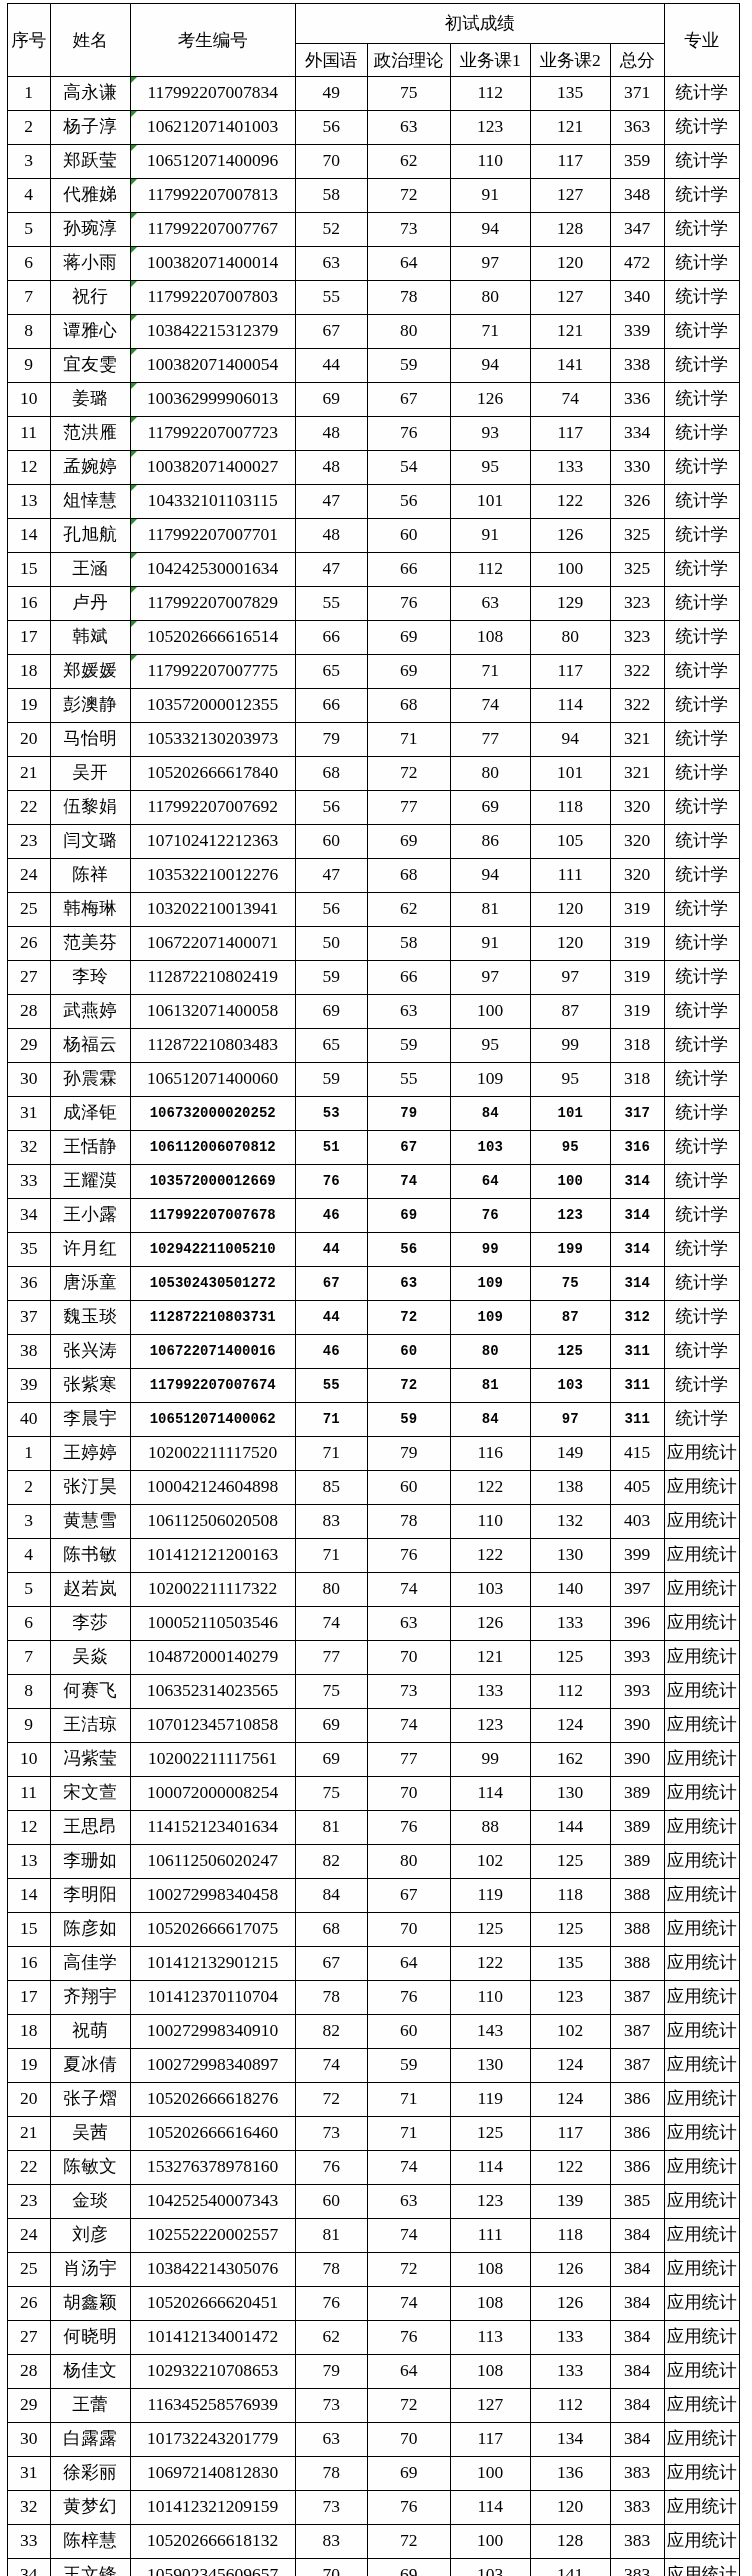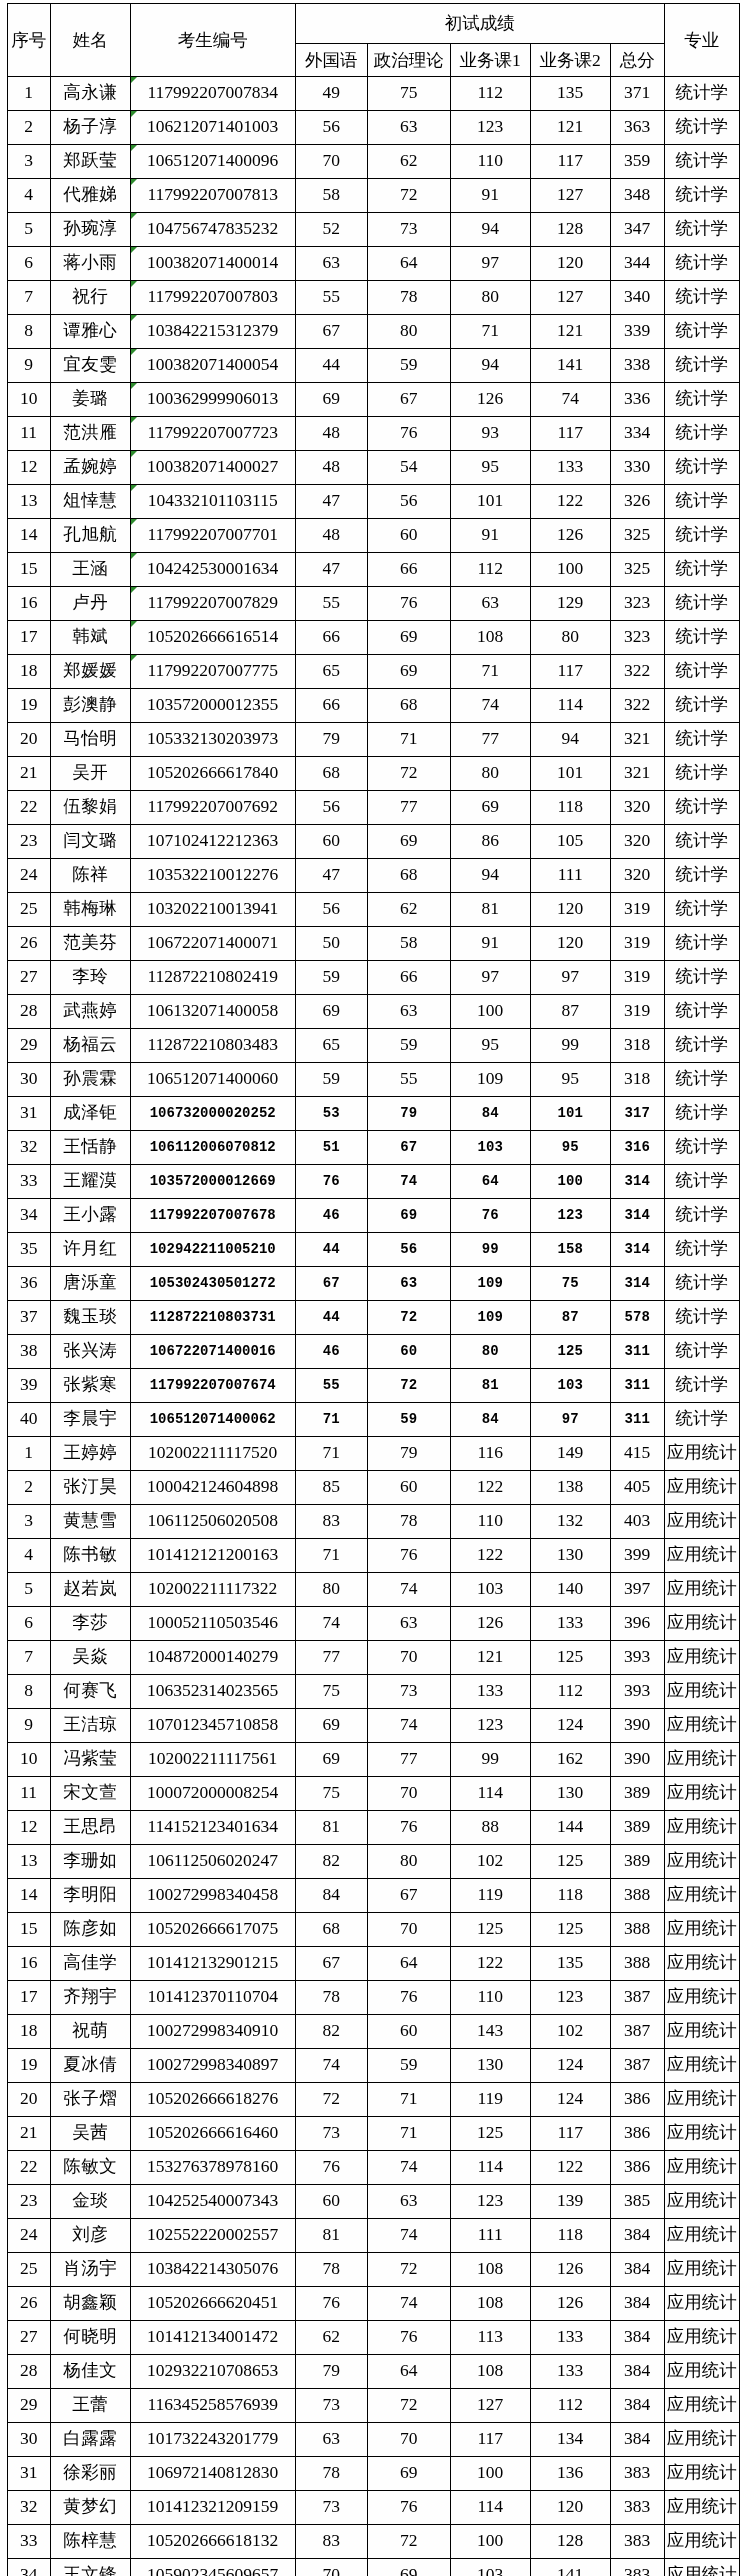--- a/index.html
+++ b/index.html
@@ -101,37 +101,37 @@
     <td class="num">58</td>
     <td class="num">72</td>
     <td class="num">91</td>
     <td class="num">127</td>
     <td class="num">348</td>
     <td class="major">统计学</td>
   </tr>
         <tr class="marker">
     <td class="seq">5</td>
     <td class="name">孙琬淳</td>
-    <td class="num idcell">104756747835232</td>
+    <td class="num idcell">117992207007767</td>
     <td class="num">52</td>
     <td class="num">73</td>
     <td class="num">94</td>
     <td class="num">128</td>
     <td class="num">347</td>
     <td class="major">统计学</td>
   </tr>
         <tr class="marker">
     <td class="seq">6</td>
     <td class="name">蒋小雨</td>
     <td class="num idcell">100382071400014</td>
     <td class="num">63</td>
     <td class="num">64</td>
     <td class="num">97</td>
     <td class="num">120</td>
-    <td class="num">344</td>
+    <td class="num">472</td>
     <td class="major">统计学</td>
   </tr>
         <tr class="marker">
     <td class="seq">7</td>
     <td class="name">祝行</td>
     <td class="num idcell">117992207007803</td>
     <td class="num">55</td>
     <td class="num">78</td>
     <td class="num">80</td>
     <td class="num">127</td>
@@ -435,21 +435,21 @@
     <td class="num">314</td>
     <td class="major">统计学</td>
   </tr>
         <tr class="boldnum">
     <td class="seq">35</td>
     <td class="name">许月红</td>
     <td class="num idcell">102942211005210</td>
     <td class="num">44</td>
     <td class="num">56</td>
     <td class="num">99</td>
-    <td class="num">158</td>
+    <td class="num">199</td>
     <td class="num">314</td>
     <td class="major">统计学</td>
   </tr>
         <tr class="boldnum">
     <td class="seq">36</td>
     <td class="name">唐泺童</td>
     <td class="num idcell">105302430501272</td>
     <td class="num">67</td>
     <td class="num">63</td>
     <td class="num">109</td>
@@ -458,21 +458,21 @@
     <td class="major">统计学</td>
   </tr>
         <tr class="boldnum">
     <td class="seq">37</td>
     <td class="name">魏玉琰</td>
     <td class="num idcell">112872210803731</td>
     <td class="num">44</td>
     <td class="num">72</td>
     <td class="num">109</td>
     <td class="num">87</td>
-    <td class="num">578</td>
+    <td class="num">312</td>
     <td class="major">统计学</td>
   </tr>
         <tr class="boldnum">
     <td class="seq">38</td>
     <td class="name">张兴涛</td>
     <td class="num idcell">106722071400016</td>
     <td class="num">46</td>
     <td class="num">60</td>
     <td class="num">80</td>
     <td class="num">125</td>

